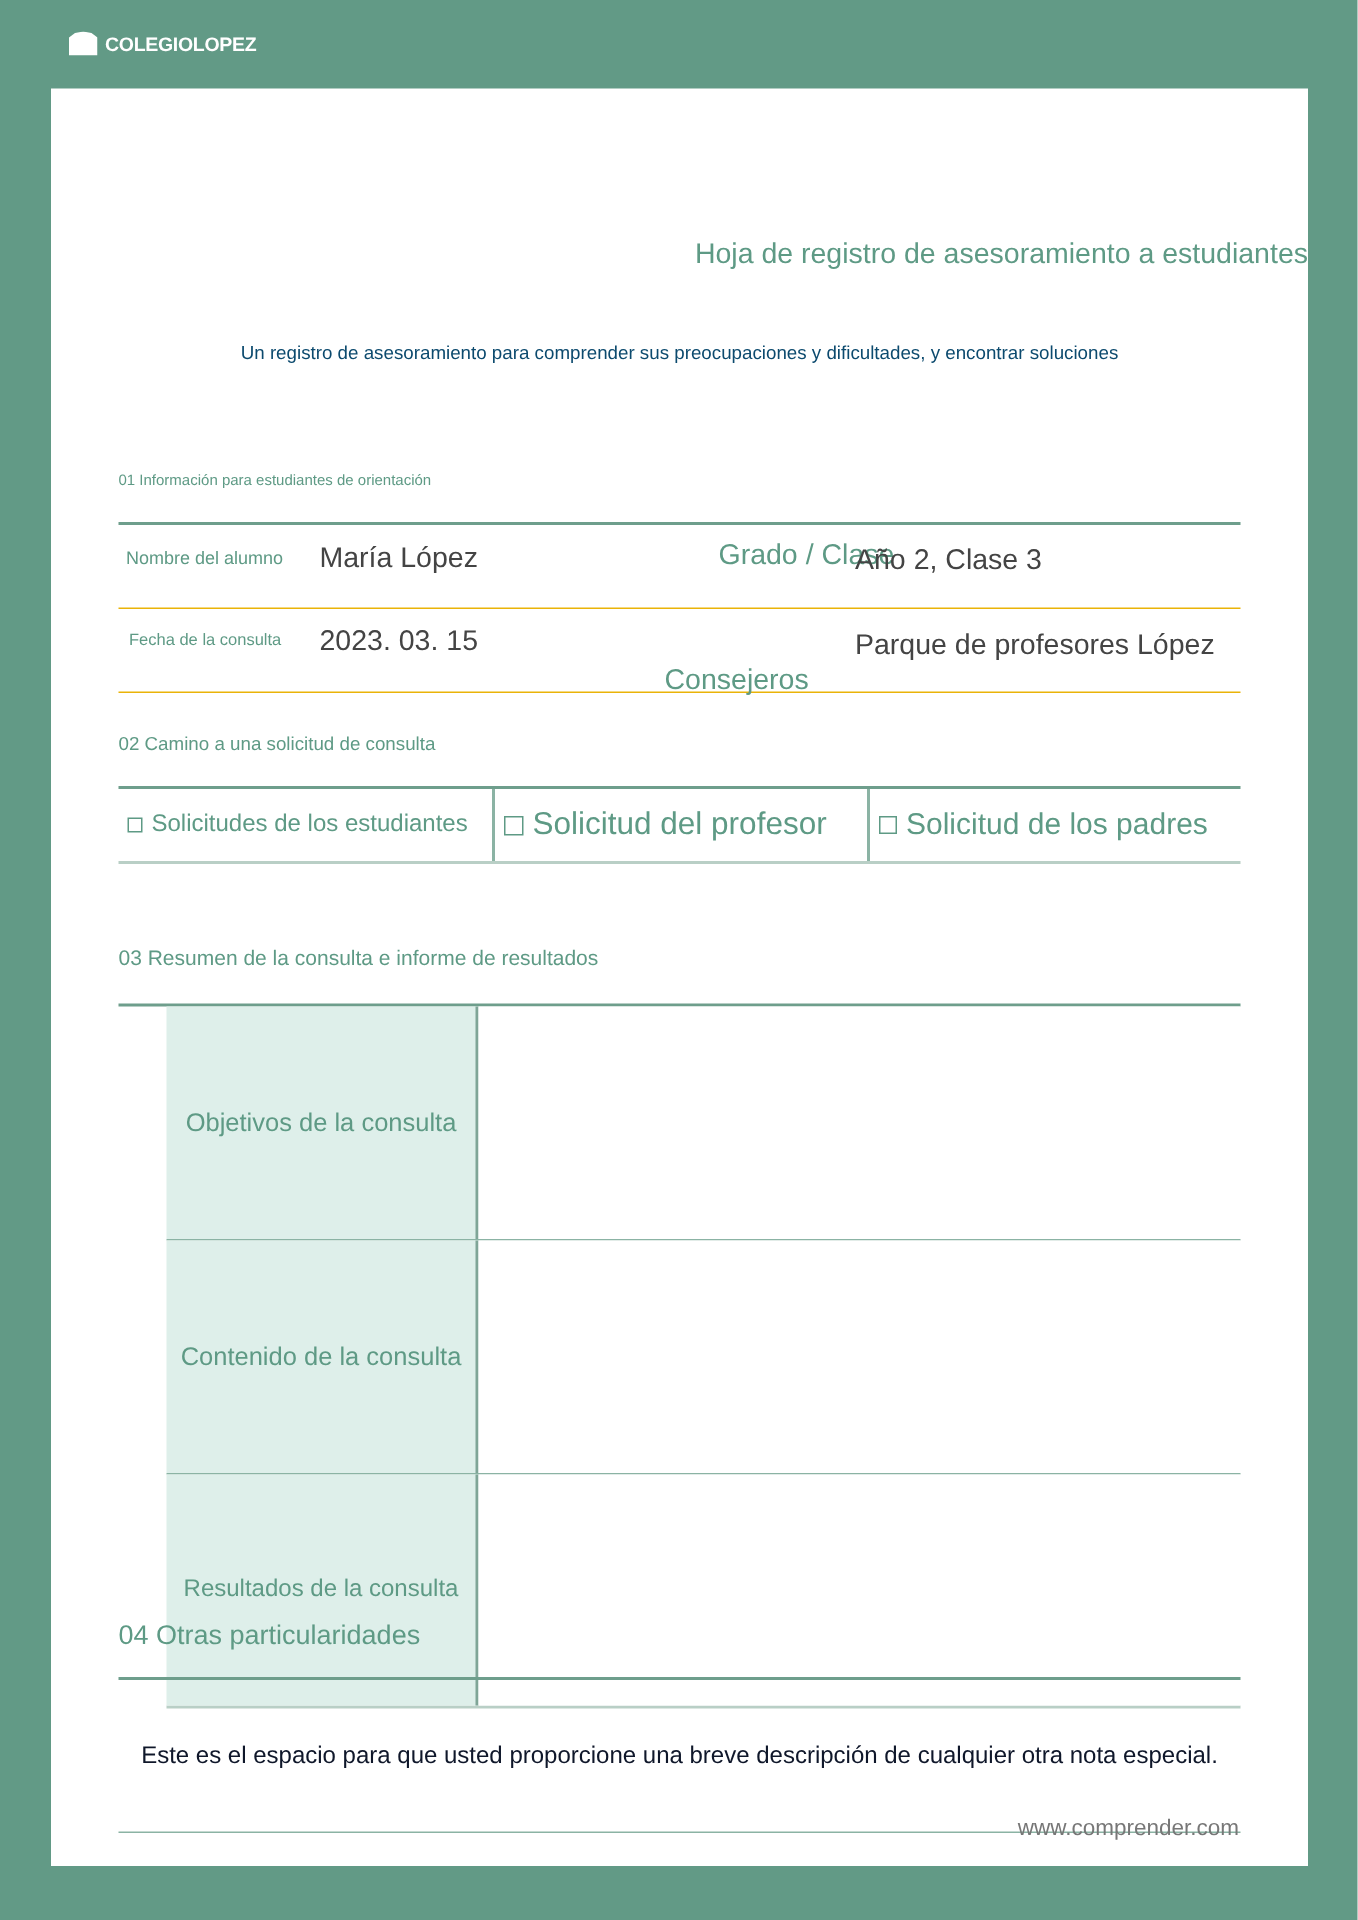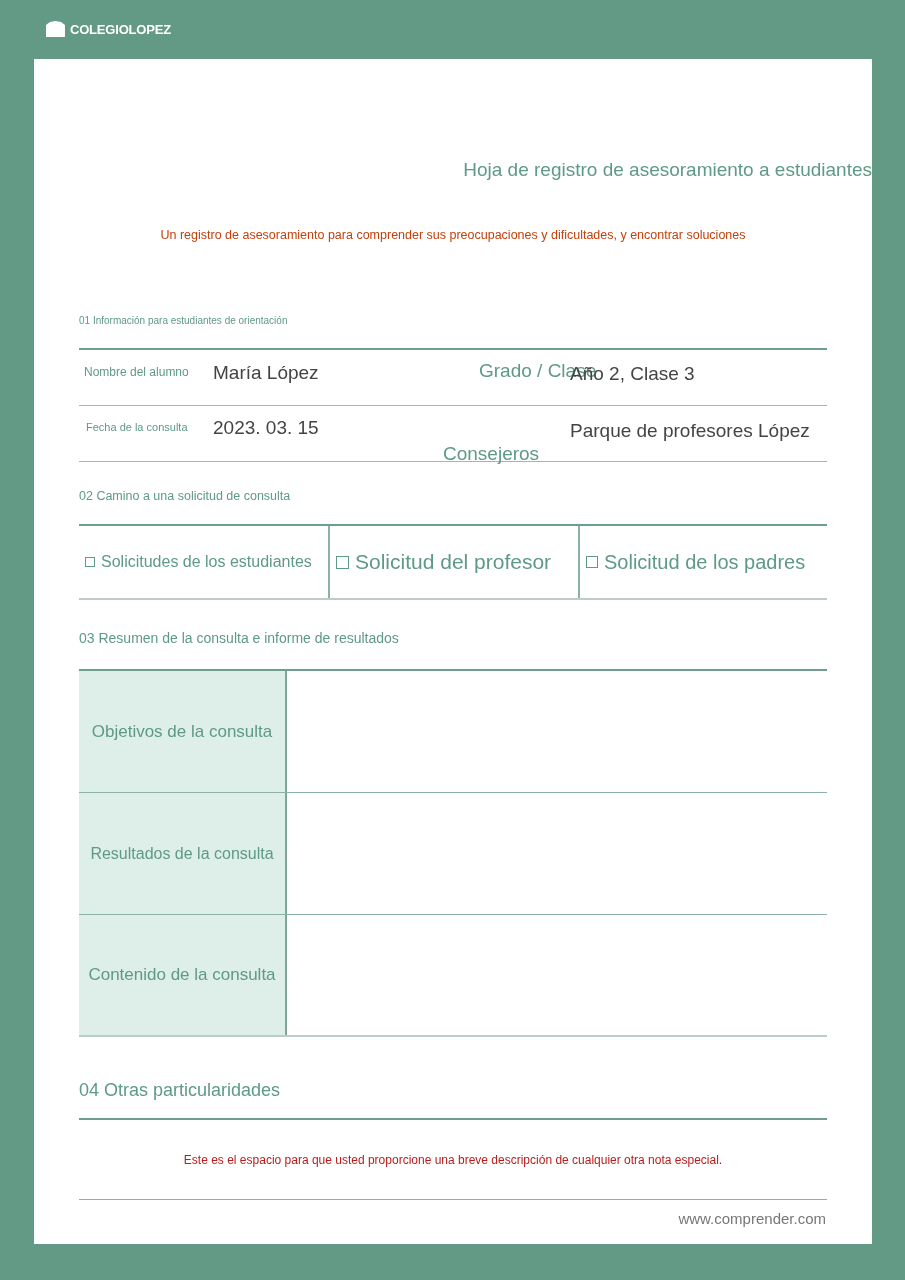--- a/index.html
+++ b/index.html
@@ -20,21 +20,21 @@
     .sheet {
       position: absolute; left: 34px; top: 59px; width: 838px; height: 1185px;
       background: #ffffff;
     }
     .title {
       position: absolute; left: 0; width: 100%; top: 100px;
       text-align: right; color: #5e9a85; font-size: 19px;
     }
     .subtitle {
       position: absolute; left: 0; width: 100%; top: 169px;
-      text-align: center; color: #c2410c; font-size: 12.5px;
+      text-align: center; color: #0c4a6e; font-size: 12.5px;
     }
     .sec-label { position: absolute; left: 45px; color: #5e9a85; }
     .sec1-label { top: 256px; font-size: 10px; }
     .sec2-label { top: 430px; font-size: 12.5px; }
     .sec3-label { top: 571px; font-size: 14px; }
     .sec4-label { top: 1021px; font-size: 18px; }
 
     
     .info {
       position: absolute; left: 45px; top: 289px; width: 748px;
@@ -44,21 +44,21 @@
       height: 56px; border-bottom: 1px solid #eab308;
       position: relative;
     }
     .info-row span { position: absolute; white-space: nowrap; }
     .lbl-small { color: #5e9a85; font-size: 12px; }
     .lbl-big { color: #5e9a85; font-size: 19px; }
     .val { color: #444; font-size: 19px; }
 
     
     .paths {
-      position: absolute; left: 45px; top: 465px; width: 748px; height: 76px;
+      position: absolute; left: 45px; top: 465px; width: 748px; height: 52px;
       border-top: 2px solid #6e9e8c; border-bottom: 2px solid #b9cfc6;
       display: flex;
     }
     .path-cell {
       display: flex; align-items: center; padding-left: 6px;
       color: #5e9a85; white-space: nowrap;
     }
     .path-cell + .path-cell { border-left: 2px solid #8bb3a4; }
     .path-cell .box { display: inline-block; border: 1.5px solid #5e9a85; margin-right: 6px; }
     .pc1 { width: 249px; font-size: 16px; }
@@ -67,36 +67,36 @@
     .pc2 .box { width: 13px; height: 13px; }
     .pc3 { flex: 1; font-size: 20px; }
     .pc3 .box { width: 12px; height: 12px; }
 
     
     .summary {
       position: absolute; left: 45px; top: 610px; width: 748px;
       border-top: 2px solid #6e9e8c;
     }
     .sum-row {
-      display: flex; height: 122px; border-bottom: 1.5px solid #8bb3a4;
+      display: flex; height: 156px; border-bottom: 1.5px solid #8bb3a4; margin-left: 32px;
     }
     .sum-row:last-child { border-bottom: 2px solid #b9cfc6; }
     .sum-head {
       width: 208px; background: #deefea; border-right: 2px solid #7fa597;
       display: flex; align-items: center; justify-content: center;
       color: #5e9a85; font-size: 17px; white-space: nowrap;
     }
     .sum-body { flex: 1; background: #ffffff; }
 
     
     .notes {
-      position: absolute; left: 45px; top: 1059px; width: 748px; height: 82px;
+      position: absolute; left: 45px; top: 1059px; width: 748px; height: 104px;
       border-top: 2px solid #6e9e8c; border-bottom: 1.5px solid #8bb3a4;
       display: flex; align-items: center; justify-content: center;
-      color: #b91c1c; font-size: 12px;
+      color: #0f172a; font-size: 16px;
     }
     .footer-url {
       position: absolute; right: 46px; top: 1151px;
       color: #777; font-size: 15px;
     }
   </style>
 </head>
 <body>
 
 <div class="brand">
@@ -144,25 +144,25 @@
     </div>
   </div>
 
   <div class="sec-label sec3-label">03 Resumen de la consulta e informe de resultados</div>
   <div class="summary">
     <div class="sum-row">
       <div class="sum-head">Objetivos de la consulta</div>
       <div class="sum-body"></div>
     </div>
     <div class="sum-row">
-      <div class="sum-head" style="font-size:16px;">Resultados de la consulta</div>
+      <div class="sum-head">Contenido de la consulta</div>
       <div class="sum-body"></div>
     </div>
     <div class="sum-row">
-      <div class="sum-head">Contenido de la consulta</div>
+      <div class="sum-head" style="font-size:16px;">Resultados de la consulta</div>
       <div class="sum-body"></div>
     </div>
   </div>
 
   <div class="sec-label sec4-label">04 Otras particularidades</div>
   <div class="notes">Este es el espacio para que usted proporcione una breve descripción de cualquier otra nota especial.</div>
 
   <div class="footer-url">www.comprender.com</div>
 </div>
 

